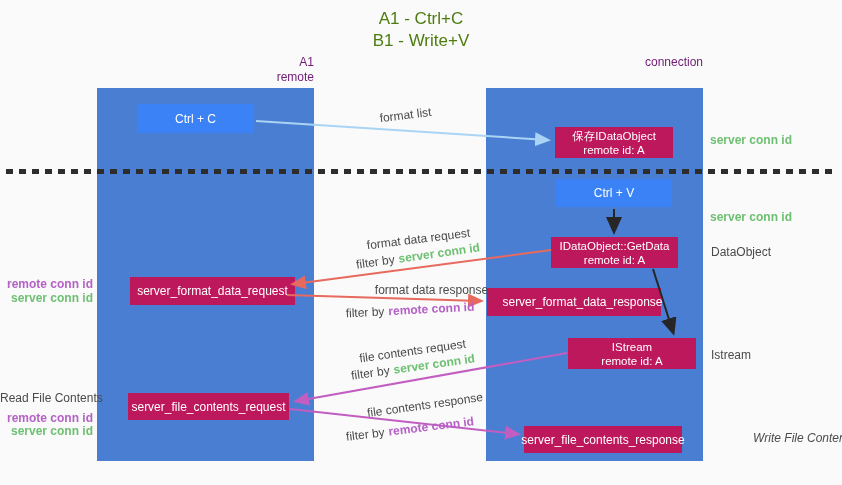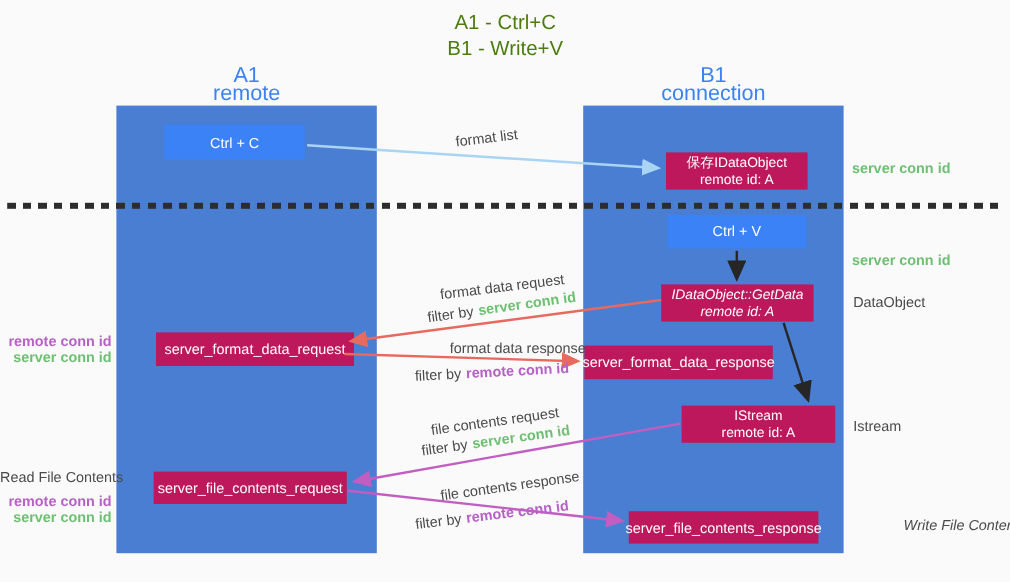--- a/index.html
+++ b/index.html
@@ -2,22 +2,22 @@
 <html><head>
 <meta charset="utf-8">
 <style>
   html,body{margin:0;padding:0;background:#fafafa;}
   .canvas{
     position:relative;width:842px;height:485px;background:#fafafa;
     font-family:"Liberation Sans","DejaVu Sans",sans-serif;overflow:hidden;
   }
   .title{position:absolute;left:0;top:8px;width:842px;text-align:center;
     font-size:17px;line-height:22px;color:#4d7c0f;z-index:5;}
-  .col-header{position:absolute;width:217px;text-align:center;font-size:18px;
-    line-height:15px;color:#3b82f6;z-index:5;}
+  .col-header{position:absolute;width:217px;text-align:right;font-size:12px;
+    line-height:15px;color:#701a75;z-index:5;}
   .column{position:absolute;top:88px;width:217px;height:373px;background:#4a7ed2;z-index:1;}
   .dotted{position:absolute;left:6px;top:169px;width:830px;height:5px;z-index:2;
     background:repeating-linear-gradient(90deg,#2d2d2d 0 7px,transparent 7px 13px);}
   .box{position:absolute;z-index:3;display:flex;flex-direction:column;align-items:center;
     justify-content:center;color:#fff;font-size:12px;text-align:center;}
   .box.green{background:#3b82f6;}
   .box.orange{background:#be185d;}
   .box .l2{font-size:11.5px;line-height:14px;}
   .flow-label{position:absolute;z-index:5;font-size:12px;color:#4a4a4a;text-align:center;white-space:nowrap;}
   .side-label{position:absolute;z-index:5;font-size:12px;color:#4a4a4a;white-space:nowrap;}
@@ -35,21 +35,20 @@
   <div class="title">
     <div>A1 - Ctrl+C</div>
     <div>B1 - Write+V</div>
   </div>
 
   <div class="col-header" style="left:97px;top:55px;">
     <div>A1</div>
     <div>remote</div>
   </div>
   <div class="col-header" style="left:486px;top:55px;">
-    <div>B1</div>
     <div>connection</div>
   </div>
 
   <div class="column" style="left:97px;"></div>
   <div class="column" style="left:486px;"></div>
 
   <div class="dotted"></div>
 
   <svg class="arrows" width="842" height="485">
     <defs>
@@ -81,30 +80,30 @@
 
   <div class="box orange" style="left:555px;top:127px;width:118px;height:31px;">
     <div class="l2">保存IDataObject</div>
     <div class="l2">remote id: A</div>
   </div>
 
   <div class="box green" style="left:556px;top:179px;width:116px;height:28px;">
     <div>Ctrl + V</div>
   </div>
 
-  <div class="box orange" style="left:551px;top:237px;width:127px;height:31px;font-style:italic;">
+  <div class="box orange" style="left:551px;top:237px;width:127px;height:31px;">
     <div class="l2">IDataObject::GetData</div>
     <div class="l2">remote id: A</div>
   </div>
 
   <div class="box orange" style="left:130px;top:277px;width:165px;height:28px;">
     <div>server_format_data_request</div>
   </div>
 
-  <div class="box orange" style="left:487px;top:288px;width:157px;height:28px;">
+  <div class="box orange" style="left:487px;top:288px;width:157px;height:28px;padding-left:17px;">
     <div>server_format_data_response</div>
   </div>
 
   <div class="box orange" style="left:568px;top:338px;width:128px;height:31px;">
     <div class="l2">IStream</div>
     <div class="l2">remote id: A</div>
   </div>
 
   <div class="box orange" style="left:128px;top:393px;width:161px;height:27px;">
     <div>server_file_contents_request</div>

